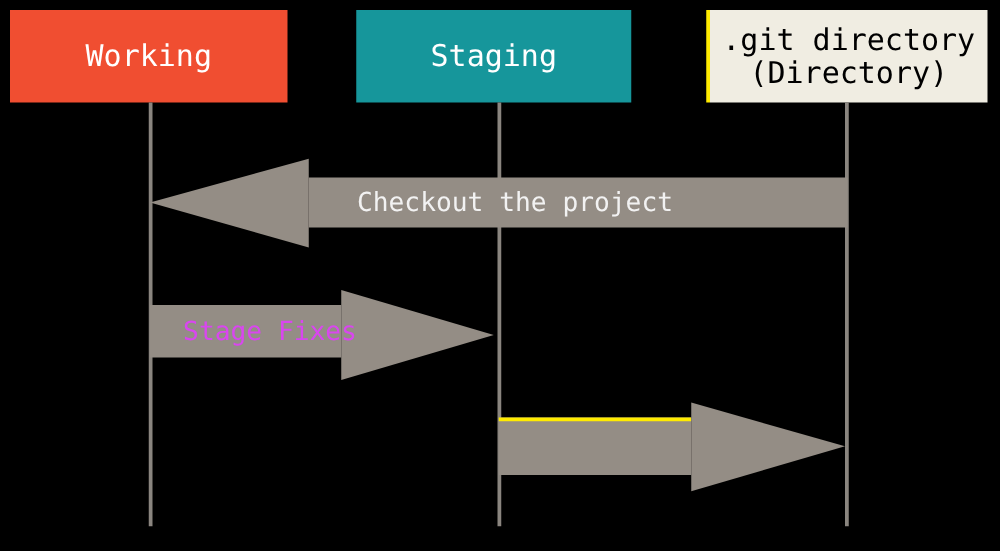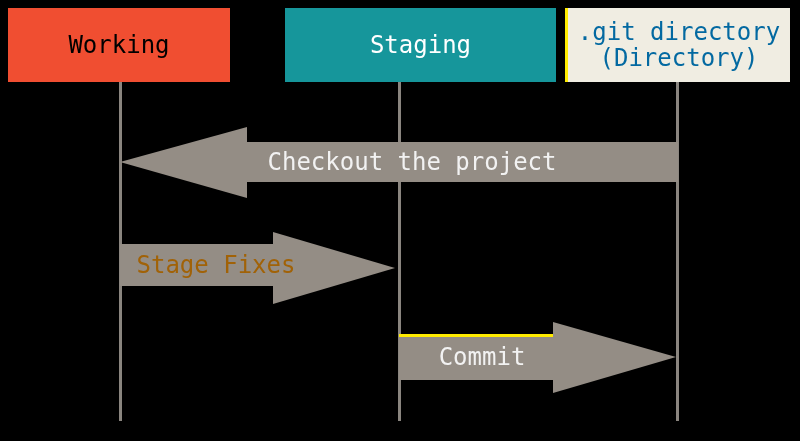--- a/index.html
+++ b/index.html
@@ -19,21 +19,21 @@
     display: flex;
     flex-direction: column;
     align-items: center;
     justify-content: center;
     font-size: 24px;
     line-height: 26px;
     text-align: center;
     white-space: nowrap;
   }
   .box-working { left: 8px;   width: 222px; }
-  .box-staging { left: 285px; width: 271px; }
+  .box-staging { left: 285px; width: 220px; }
   .box-git     { left: 568px; width: 222px; }
   .yellow-edge-git {
     position: absolute;
     left: 565px; top: 8px;
     width: 3px; height: 74px;
   }
   
   .lifeline {
     position: absolute;
     top: 82px;
@@ -43,21 +43,21 @@
   .lifeline-working { left: 119px; }
   .lifeline-staging { left: 398px; }
   .lifeline-git     { left: 676px; }
   
   .arrow { position: absolute; }
   .arrow .shaft { position: absolute; box-sizing: border-box; }
   .arrow .tri { position: absolute; width: 0; height: 0; }
   .arrow-label {
     position: absolute;
     transform: translate(-50%, -50%);
-    font-size: 24px;
+    font-size: 21px;
     white-space: nowrap;
   }
   
   .arrow-checkout { left: 120px; top: 127px; width: 558px; height: 71px; }
   .arrow-checkout .tri {
     left: 0; top: 0;
     border-top: 35px solid transparent;
     border-bottom: 36px solid transparent;
     border-right-width: 127px;
     border-right-style: solid;
@@ -85,50 +85,49 @@
     border-left-width: 123px;
     border-left-style: solid;
   }
   .arrow-commit .arrow-label { left: 83px; top: 35px; }
 </style>
 </head>
 <body>
 
 <div class="stage" style="background: rgb(0, 0, 0);">
 
-  <div class="box box-working" style="background: rgb(240, 78, 49); color: #000000; text-align: center;">
+  <div class="box box-working" style="background: rgb(240, 78, 49); color: #ffffff; text-align: center;">
     <div>Working</div>
   </div>
 
   <div class="box box-staging" style="background: rgb(22, 150, 155); color: rgb(255, 255, 255);">
     <div>Staging</div>
   </div>
 
   <div class="yellow-edge-git" style="background: rgb(255, 235, 0);"></div>
 
-  <div class="box box-git" style="background: rgb(240, 237, 226); color: #0369a1;">
+  <div class="box box-git" style="background: rgb(240, 237, 226); color: #000000;">
     <div>.git directory</div>
     <div>(Directory)</div>
   </div>
 
   <div class="lifeline lifeline-working" style="background: rgb(138, 133, 127);"></div>
   <div class="lifeline lifeline-staging" style="background: rgb(138, 133, 127);"></div>
   <div class="lifeline lifeline-git" style="background: rgb(138, 133, 127);"></div>
 
   <div class="arrow arrow-checkout">
     <div class="tri" style="border-right-color: rgb(148, 141, 133);"></div>
     <div class="shaft" style="background: rgb(148, 141, 133);"></div>
     <div class="arrow-label" style="color: rgb(242, 242, 242);">Checkout the project</div>
   </div>
 
   <div class="arrow arrow-stage">
     <div class="shaft" style="background: rgb(148, 141, 133);"></div>
     <div class="tri" style="border-left-color: rgb(148, 141, 133);"></div>
-    <div class="arrow-label" style="color: #a16207;">Stage Fixes</div>
+    <div class="arrow-label" style="color: #d946ef;">Stage Fixes</div>
   </div>
 
   <div class="arrow arrow-commit">
     <div class="shaft" style="background: rgb(148, 141, 133); border-top-color: rgb(255, 235, 0);"></div>
     <div class="tri" style="border-left-color: rgb(148, 141, 133);"></div>
-    <div class="arrow-label" style="color: rgb(242, 242, 242);">Commit</div>
   </div>
 
 </div>
 
 </body></html>

